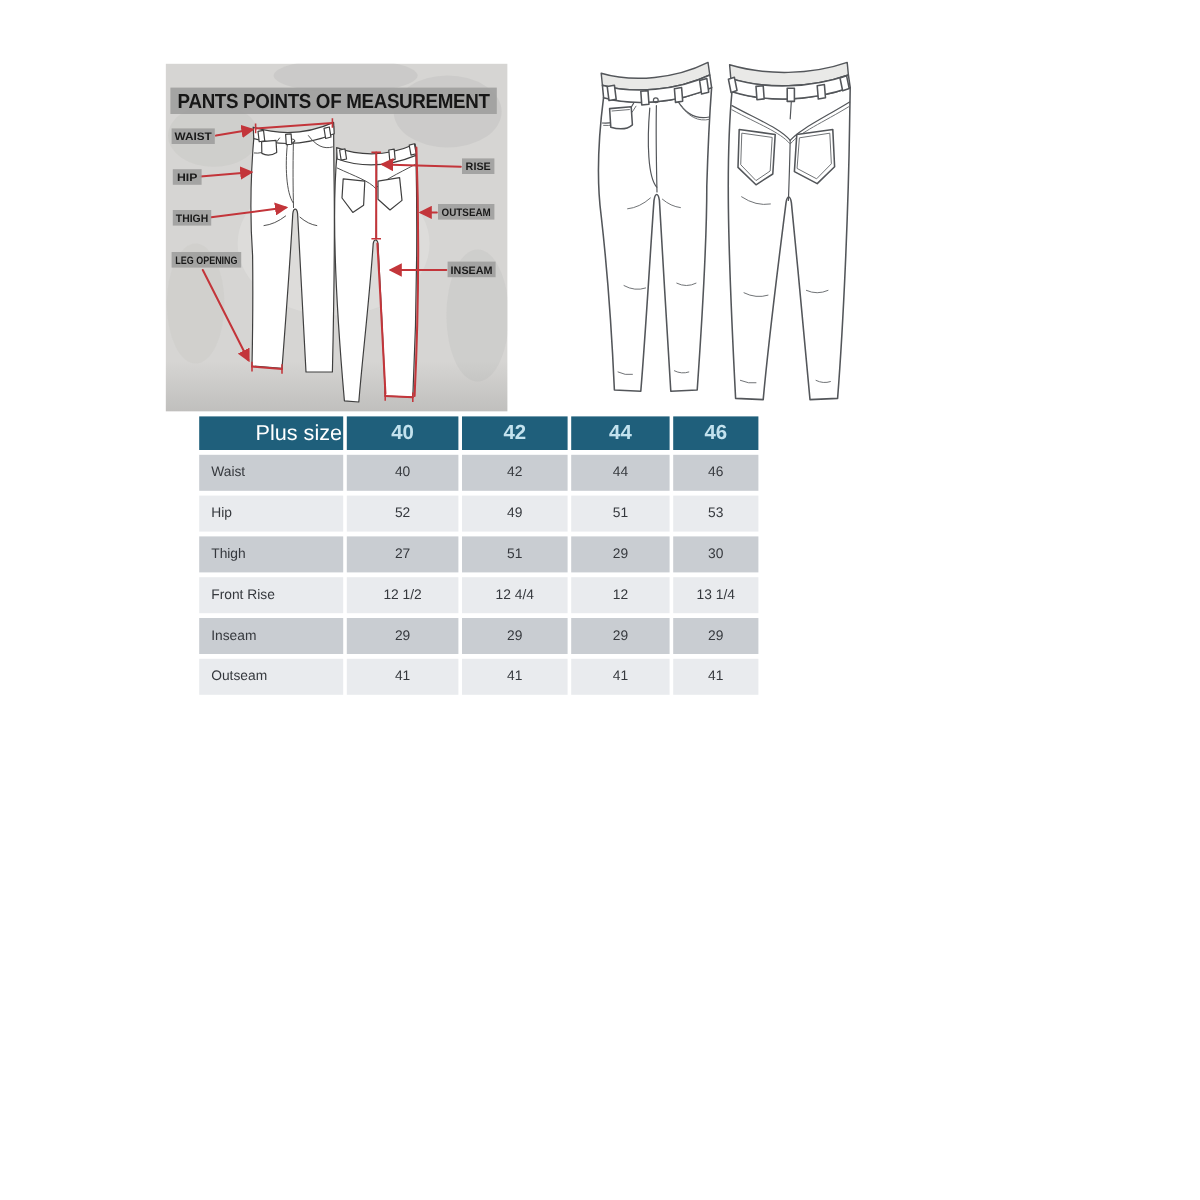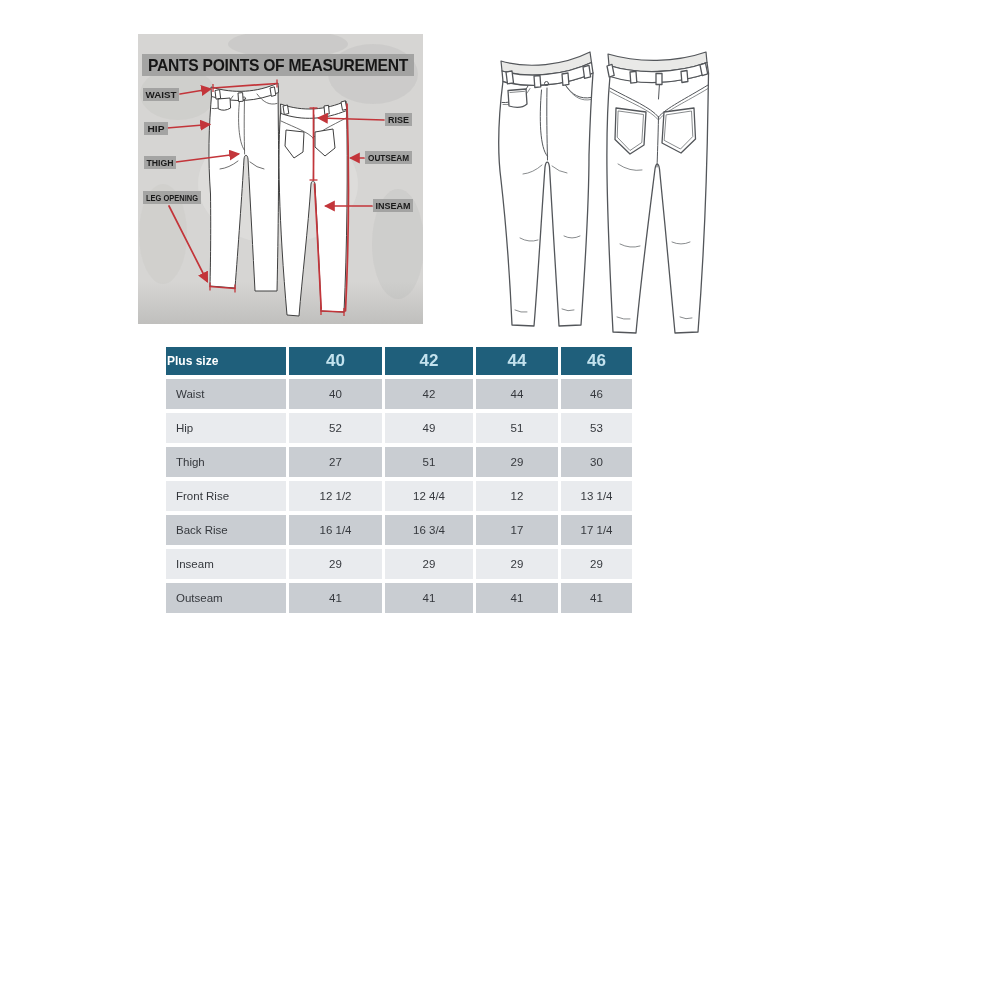--- a/index.html
+++ b/index.html
@@ -1,19 +1,19 @@
 <!DOCTYPE html>
 <html><head>
 <meta charset="utf-8">
 <style>
   html,body{margin:0;padding:0;background:#ffffff;}
   .canvas{position:relative;width:1000px;height:1000px;background:#ffffff;overflow:hidden;
           font-family:"Liberation Sans",sans-serif;}
   
-  .measure-diagram{position:absolute;left:138px;top:34px;width:285px;height:290px;}
+  .measure-diagram{position:absolute;left:138px;top:53px;width:285px;height:290px;}
   .measure-diagram svg{display:block;width:100%;height:100%;}
   
   .jeans-sketch{position:absolute;left:478px;top:42px;width:244px;height:300px;}
   .jeans-sketch svg{display:block;width:100%;height:100%;}
   .sk{fill:#ffffff;stroke:#53565a;stroke-width:1.3;stroke-linejoin:round;}
   .sk-top{fill:#e9e9e7;stroke:#53565a;stroke-width:1.2;stroke-linejoin:round;}
   .skl{fill:none;stroke:#53565a;stroke-width:1;stroke-linecap:round;}
   .skf{fill:none;stroke:#6a6d70;stroke-width:.8;stroke-linecap:round;}
   
   .dp{fill:#ffffff;stroke:#3f3f3f;stroke-width:1;stroke-linejoin:round;}
@@ -22,21 +22,21 @@
   .redthin{fill:none;stroke:#c3353a;stroke-width:1.3;}
   .badge{fill:#a0a09e;fill-opacity:.92;}
   .badge-txt{fill:#191919;font-weight:bold;font-size:9px;font-family:"Liberation Sans",sans-serif;}
   .title-txt{fill:#161616;font-weight:bold;font-size:17px;letter-spacing:-.3px;
              font-family:"Liberation Sans",sans-serif;}
   
   table.size-table{position:absolute;left:163px;top:343px;width:472px;
     border-collapse:separate;border-spacing:3px 4px;table-layout:fixed;}
   .size-table th,.size-table td{overflow:hidden;white-space:nowrap;}
   .size-table thead th{background:#1f5f7b;height:26px;vertical-align:middle;}
-  .size-table th.corner{color:#ffffff;font-size:12px;font-weight:bold;text-align:left;}
+  .size-table th.corner{color:#ffffff;font-size:18px;font-weight:normal;text-align:right;}
   .size-table th.size{color:#c3e2ee;font-size:17px;font-weight:bold;text-align:center;}
   .size-table tbody td{height:28px;font-size:11.5px;color:#35383d;vertical-align:middle;}
   .size-table tbody tr:nth-child(odd) td{background:#c9cdd2;}
   .size-table tbody tr:nth-child(even) td{background:#e9ebee;}
   .size-table td.label{text-align:left;padding-left:10px;}
   .size-table td.val{text-align:center;}
 </style>
 </head>
 <body>
 
@@ -259,27 +259,20 @@
         <td class="val">30</td>
       </tr>
       <tr>
         <td class="label">Front Rise</td>
         <td class="val">12 1/2</td>
         <td class="val">12 4/4</td>
         <td class="val">12</td>
         <td class="val">13 1/4</td>
       </tr>
       <tr>
-        <td class="label">Back Rise</td>
-        <td class="val">16 1/4</td>
-        <td class="val">16 3/4</td>
-        <td class="val">17</td>
-        <td class="val">17 1/4</td>
-      </tr>
-      <tr>
         <td class="label">Inseam</td>
         <td class="val">29</td>
         <td class="val">29</td>
         <td class="val">29</td>
         <td class="val">29</td>
       </tr>
       <tr>
         <td class="label">Outseam</td>
         <td class="val">41</td>
         <td class="val">41</td>

